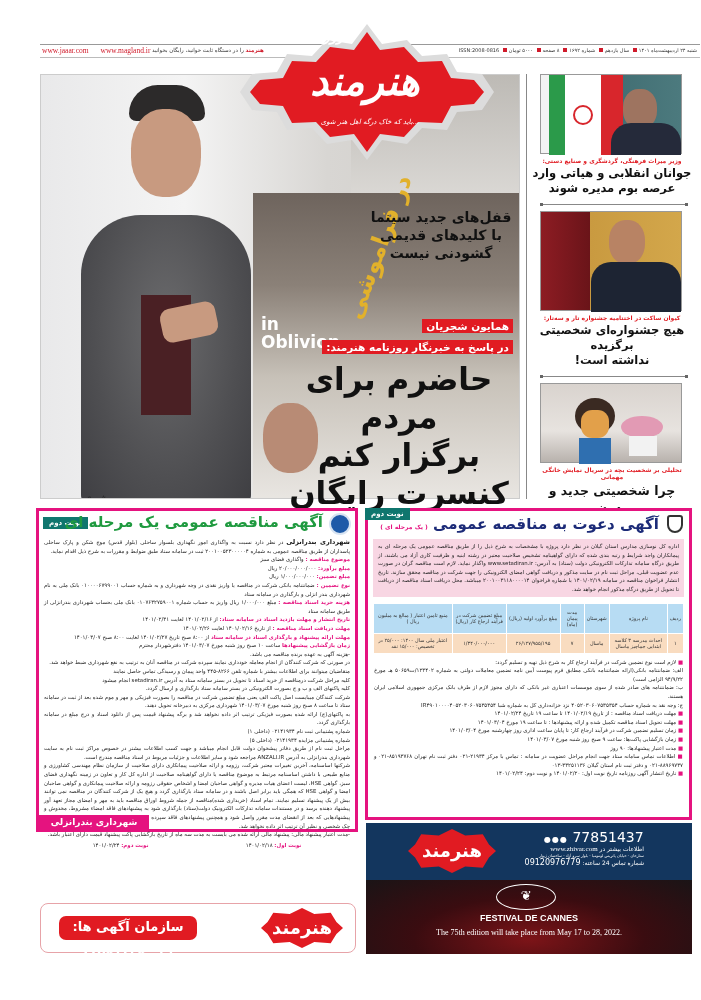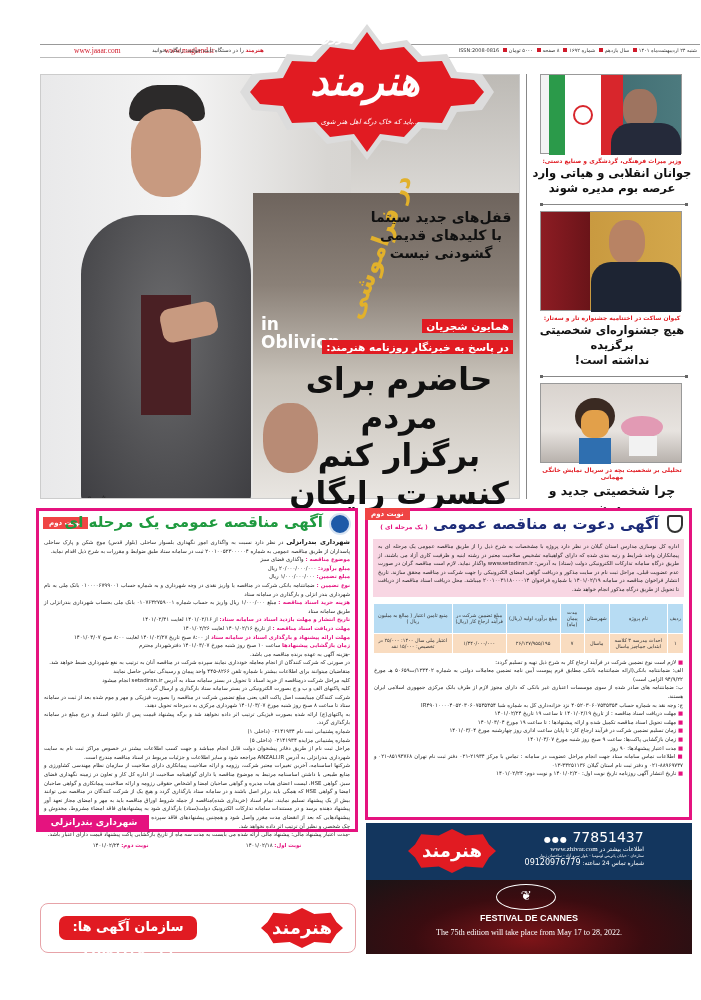--- a/index.html
+++ b/index.html
@@ -3,21 +3,21 @@
 <meta charset="utf-8">
 <style>
   * { box-sizing: border-box; margin: 0; padding: 0; }
   html, body { width: 701px; height: 1000px; background: #ffffff; overflow: hidden; }
   body { font-family: "DejaVu Sans", sans-serif; color: #111; position: relative; }
   .abs { position: absolute; }
   
   .topline { left: 40px; top: 44px; width: 660px; height: 1px; background: #999; }
   .topline2 { left: 40px; top: 57px; width: 660px; height: 1px; background: #bbb; }
   .url-left { left: 42px; top: 46px; font-family: "Liberation Serif", serif; font-size: 7.5px; color: #d01a2a; white-space: nowrap; }
-  .url-left span { margin-right: 10px; margin-left: 32px; }
+  .url-left span { margin-right: 10px; }
   .tag-left { left: 152px; top: 47px; font-size: 5.5px; color: #333; direction: rtl; white-space: nowrap; }
   .tag-left b { color: #d01a2a; }
   .issue-info { right: 4px; top: 47px; font-size: 5px; color: #333; direction: rtl; white-space: nowrap; }
   .issue-info i { display: inline-block; width: 4px; height: 4px; background: #d01a2a; margin: 0 2px; }
   
   .logo { left: 232px; top: 22px; width: 270px; height: 140px; }
   
   .main-photo { left: 40px; top: 74px; width: 480px; height: 425px; background: linear-gradient(90deg,#e9e9ea 0%,#f4f4f4 30%,#d8d6d3 60%,#cfcbc6 100%); overflow: hidden; border: 1px solid #ccc; }
   .man-body { left: 40px; top: 140px; width: 170px; height: 290px; background: radial-gradient(ellipse at 50% 40%,#6b6b6d 0%,#4f4f52 60%,#3e3e42 100%); border-radius: 60px 60px 10px 10px; }
   .man-head { left: 90px; top: 18px; width: 70px; height: 88px; background: #c89a80; border-radius: 45% 45% 45% 45%; }
@@ -38,21 +38,21 @@
   .side-kicker { font-size: 6px; color: #e11b22; text-align: center; direction: rtl; margin-top: 3px; font-weight: bold; }
   .side-title { font-size: 11.5px; font-weight: bold; text-align: center; direction: rtl; line-height: 15px; margin-top: 2px; color: #111; }
   .side-rule { margin: 8px 4px 6px 8px; height: 1px; background: #888; position: relative; }
   .side-rule:before, .side-rule:after { content: ""; position: absolute; top: -1px; width: 3px; height: 3px; background: #666; }
   .side-rule:before { left: 0; } .side-rule:after { right: 0; }
   .vrule { left: 526px; top: 74px; width: 1px; height: 425px; background: #888; }
   
   .ad-box { border: 3px solid #e5137f; background: #fff; }
   .ad-left { left: 36px; top: 508px; width: 322px; height: 324px; }
   .ad-right { left: 365px; top: 508px; width: 327px; height: 312px; }
-  .badge { background: #ef4444; color: #fff; font-size: 7px; font-weight: bold; padding: 2px 6px; direction: rtl; }
+  .badge { background: #0f766e; color: #fff; font-size: 7px; font-weight: bold; padding: 2px 6px; direction: rtl; }
   .ad-title { color: #1f9a3f; font-weight: bold; direction: rtl; }
   .ad-title-r { color: #1c2b78; font-weight: bold; direction: rtl; }
   .ad-body { font-size: 5.4px; line-height: 8.6px; direction: rtl; text-align: justify; color: #222; }
   .ad-body .k { color: #e5137f; font-weight: bold; }
   .pink-bg { background: #f8d6e3; }
   table.tender { border-collapse: collapse; width: 100%; direction: rtl; font-size: 5px; }
   table.tender th { background: #b7dcf3; font-weight: normal; color: #333; padding: 2px; border: 1px solid #fff; height: 30px; }
   table.tender td { background: #f9dcc0; color: #333; padding: 2px; border: 1px solid #fff; text-align: center; height: 20px; }
   .footer-pink { background: #e5137f; color: #fff; font-size: 9px; font-weight: bold; text-align: center; direction: rtl; }
   .adorg { left: 40px; top: 903px; width: 316px; height: 50px; border: 1px solid #e7a3a8; border-radius: 8px; }

